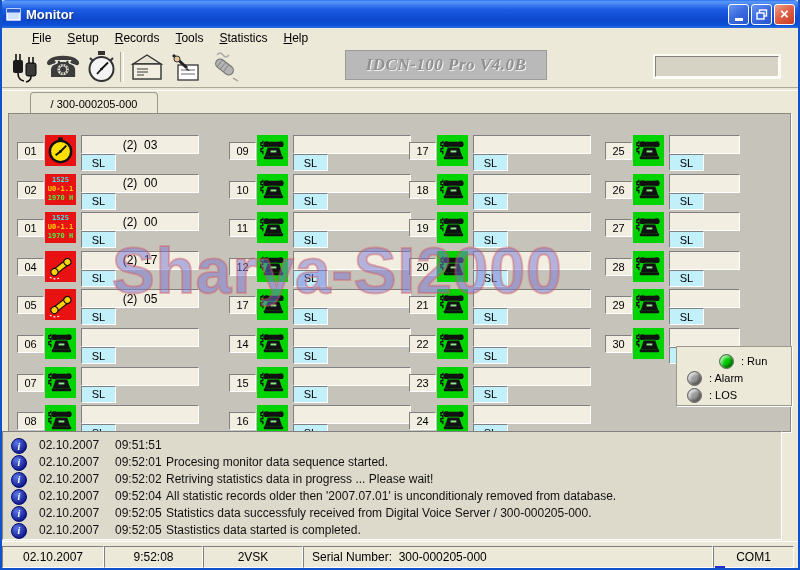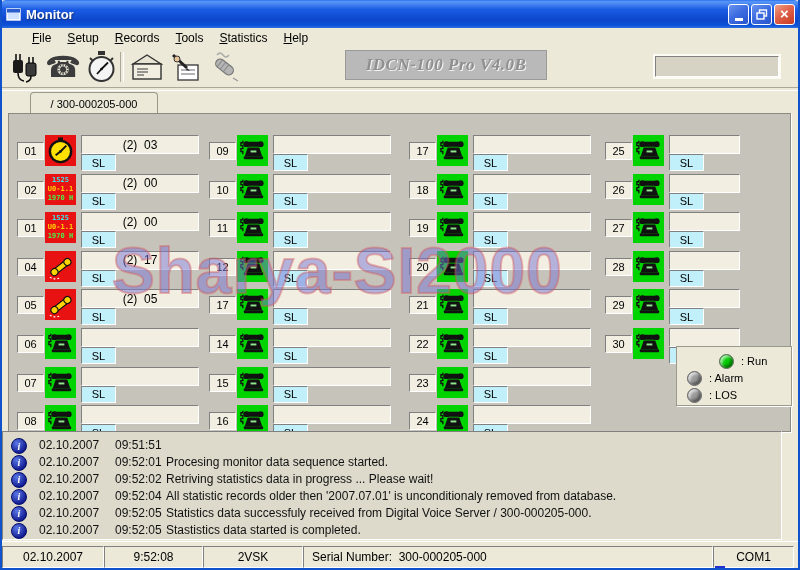--- a/index.html
+++ b/index.html
@@ -45,21 +45,21 @@
 
   
   .tab{position:absolute;left:30px;top:92px;width:126px;height:21px;background:#ece9d8;
     border:1px solid #9a9a8c;border-bottom:none;border-radius:4px 4px 0 0;
     font-size:11px;display:flex;align-items:center;justify-content:center;cursor:default;}
 
   
   .panel{position:absolute;left:8px;top:113px;width:781px;height:317px;background:#c6c3bb;
     border:1px solid #8a8a80;box-shadow:1px 1px 0 #fff;overflow:hidden;}
   .grid-col{position:absolute;top:0;width:196px;height:100%;}
-  .grid-col.c0{left:8px}.grid-col.c1{left:200px}.grid-col.c2{left:400px}.grid-col.c3{left:596px}
+  .grid-col.c0{left:8px}.grid-col.c1{left:220px}.grid-col.c2{left:400px}.grid-col.c3{left:596px}
   .ch-row{position:absolute;left:0;width:196px;height:38px;}
   .ch-num{position:absolute;left:0;top:8px;width:25px;height:16px;background:#f2efe2;
     border:1px solid;border-color:#808080 #fff #fff #808080;font-size:11px;
     display:flex;align-items:center;justify-content:center;}
   .ch-icon{position:absolute;left:28px;top:1px;width:31px;height:31px;display:flex;
     align-items:center;justify-content:center;overflow:hidden;}
   .ch-icon.bg-red{background:#e81212;}
   .ch-icon.bg-green{background:#00d400;}
   .ch-val{position:absolute;left:64px;top:1px;width:116px;height:17px;background:#f2efe2;
     border:1px solid;border-color:#808080 #fff #fff #808080;font-size:12px;white-space:pre;

